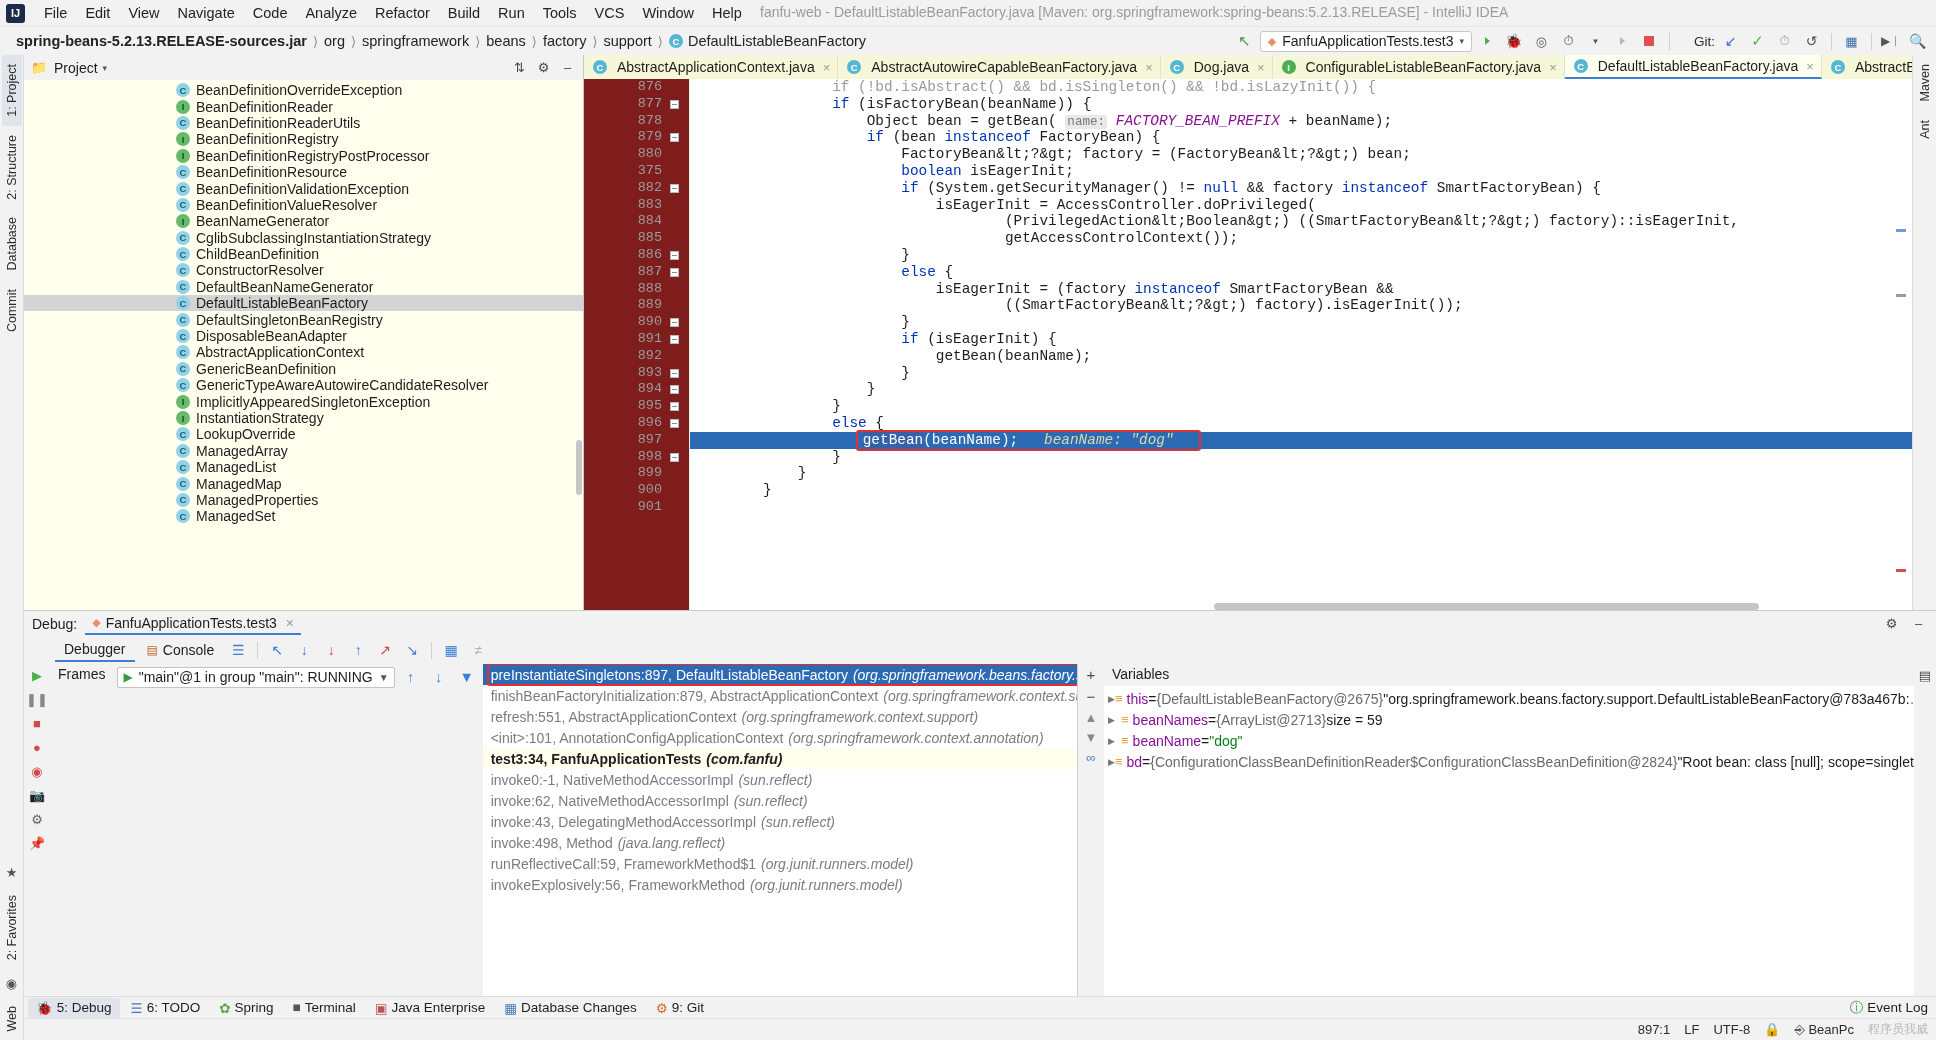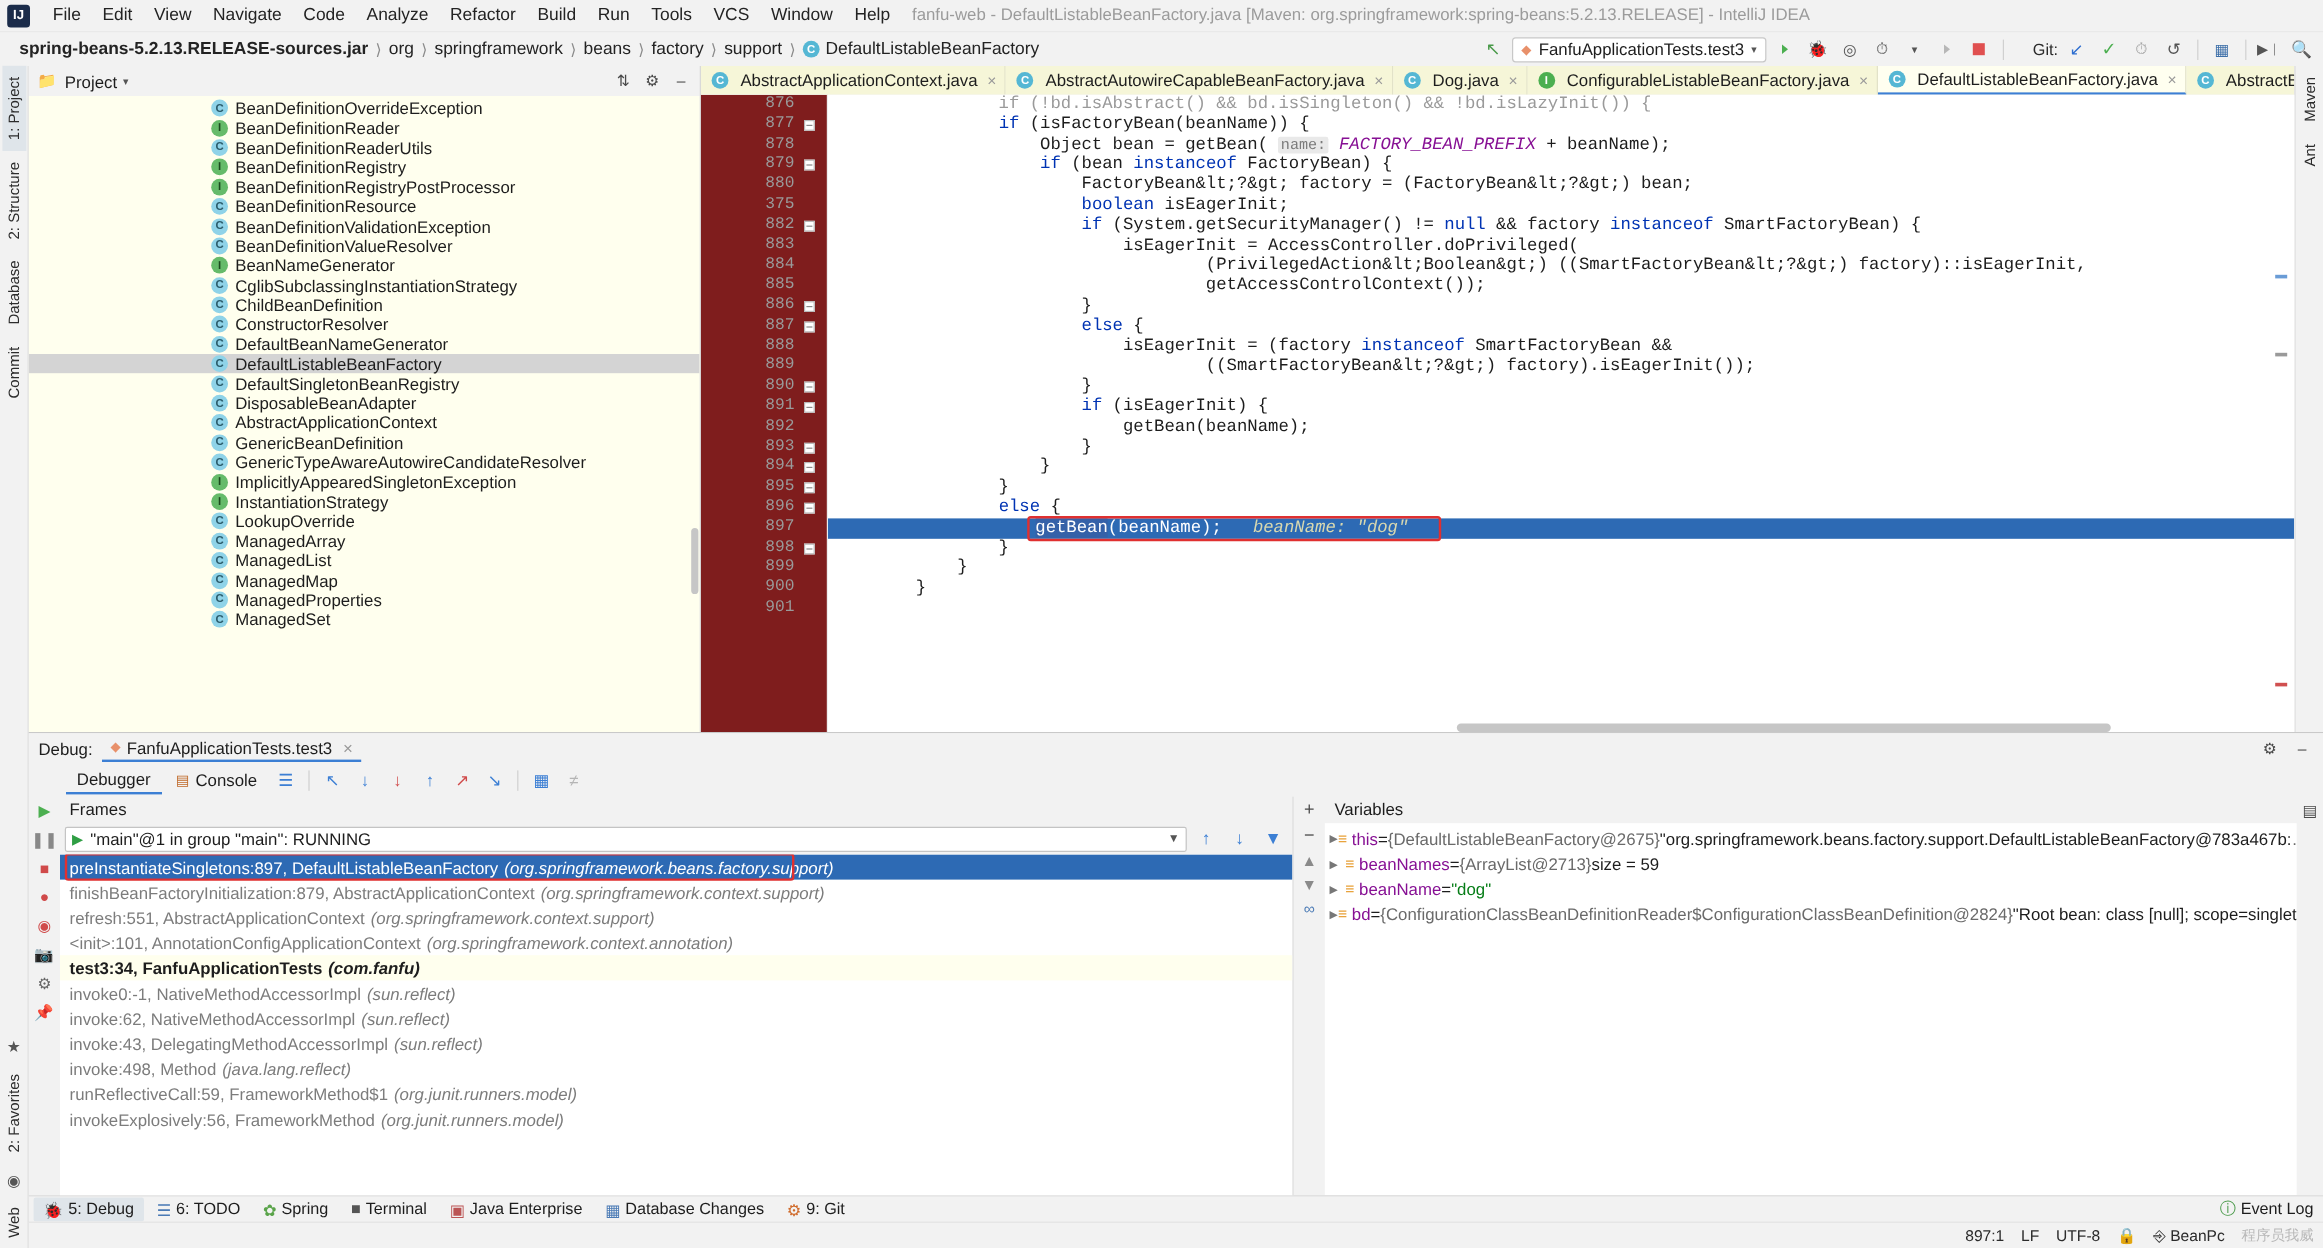--- a/index.html
+++ b/index.html
@@ -145,21 +145,21 @@
   #debug-title .spacer{ flex:1; }
   #debug-toolbar{
     height:28px; background:#f2f2f2; display:flex; align-items:center; gap:3px; padding-left:6px; font-size:14px;
   }
   .dbtn{ width:24px;height:22px; display:flex;align-items:center;justify-content:center; cursor:pointer; color:#4d4d4d;}
   .dtab{ padding:3px 9px; cursor:pointer; display:flex;align-items:center;gap:5px;}
   .dtab.active{ border-bottom:2px solid #3c7fd4; }
   #debug-body{ flex:1; display:flex; min-height:0; }
   #dbg-left-strip{ width:26px; background:#f2f2f2; display:flex;flex-direction:column;align-items:center;padding-top:4px;gap:9px;flex:none;}
   .ds-ico{ font-size:13px; color:#4d4d4d; cursor:pointer; }
-  #frames-col{ width:1028px; display:flex; flex-direction:column; flex:none; border-right:1px solid #cfcfcf;}
+  #frames-col{ width:1028px; display:flex; flex-direction:row; flex:none; border-right:1px solid #cfcfcf;}
   .panel-head{ height:22px; background:#f2f2f2; font-size:14px; padding:2px 8px; color:#1d1d1d; }
   #thread-row{
     height:26px; background:#f2f2f2; display:flex; align-items:center; padding:0 4px; gap:4px;
   }
   #thread-select{
     flex:1; height:21px; background:#fff; border:1px solid #c4c4c4; border-radius:2px;
     display:flex; align-items:center; gap:6px; padding:0 5px; font-size:14px;
   }
   .tsel-ico{ color:#2f9e44; font-size:12px; }
   .caret{ margin-left:auto; color:#555; font-size:10px; }

